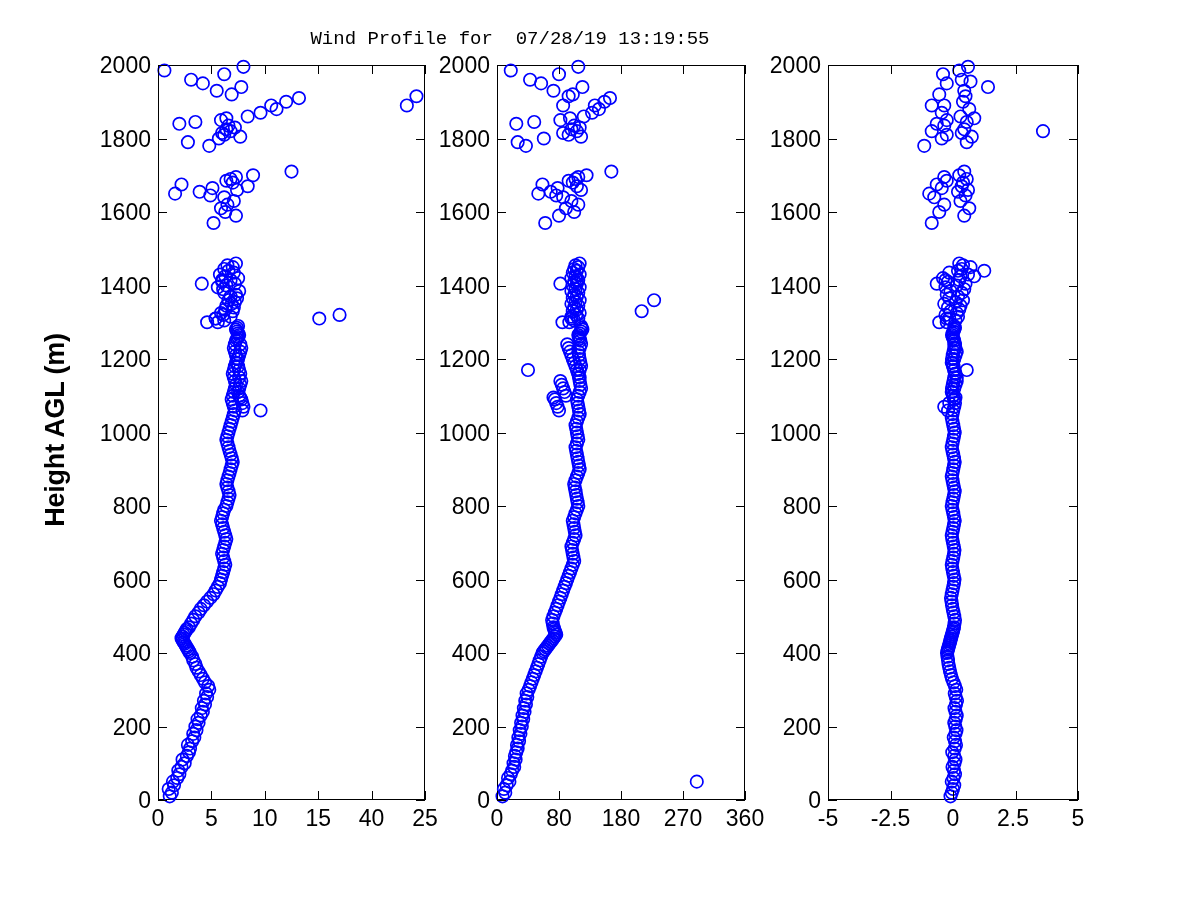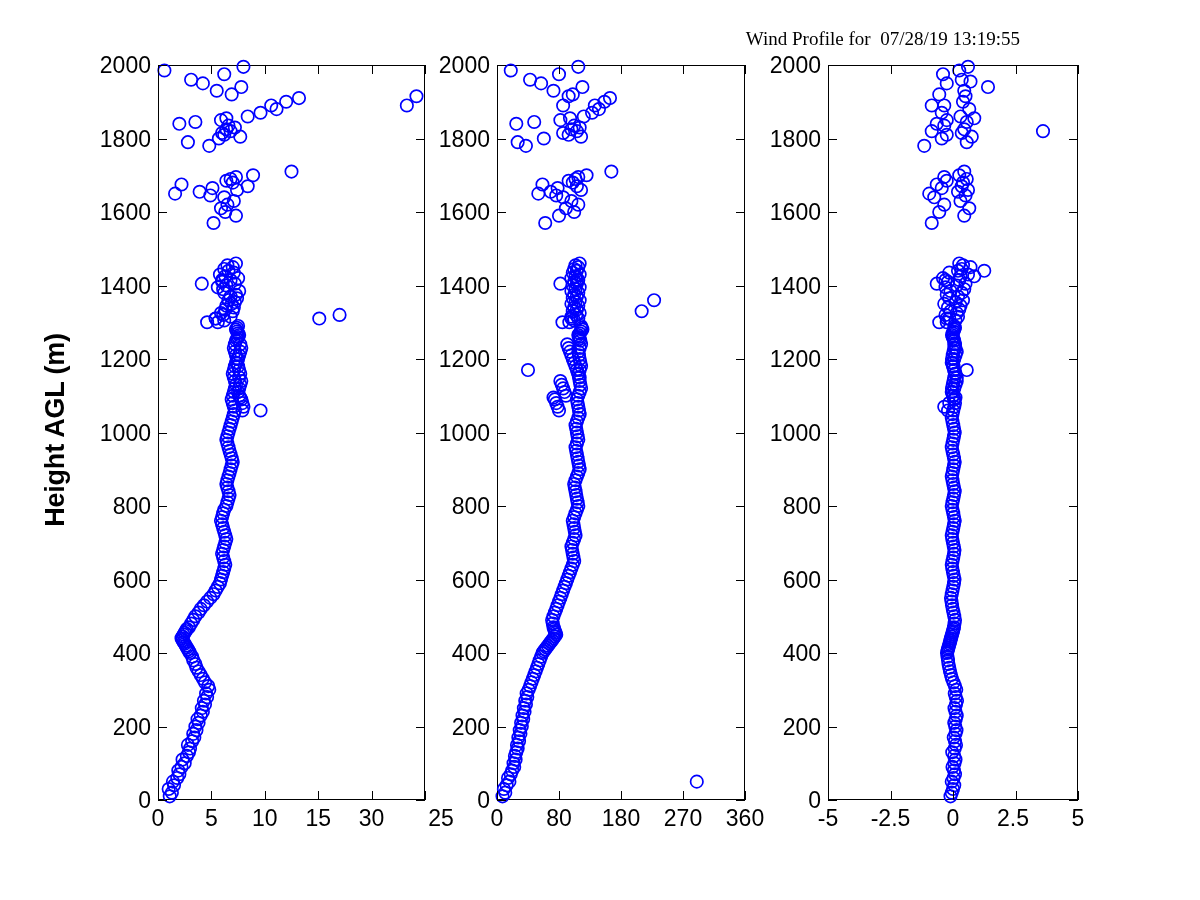--- a/index.html
+++ b/index.html
@@ -19,23 +19,23 @@
     position: absolute;
     left: 0; top: 0;
     width: 1200px;
     height: 900px;
   }
   .fig-title {
     position: absolute;
     left: 0;
     top: 28px;
     width: 1020px;
-    text-align: right;
+    text-align: center;
     font-size: 19px;
-    font-family: Liberation Serif, serif;
+    font-family: Liberation Mono, monospace;
     color: #000;
     white-space: pre;
   }
   .ylabel {
     position: absolute;
     left: 40px;
     top: 300px;
     width: 260px;
     height: 34px;
     transform: rotate(-90deg);
@@ -429,24 +429,24 @@
       <div class="xtick-t" style="left: 53.4px;"></div>
       <div class="xtlabel" style="left: 53.4px;">5</div>
       <div class="xtick" style="left: 106.8px;"></div>
       <div class="xtick-t" style="left: 106.8px;"></div>
       <div class="xtlabel" style="left: 106.8px;">10</div>
       <div class="xtick" style="left: 160.2px;"></div>
       <div class="xtick-t" style="left: 160.2px;"></div>
       <div class="xtlabel" style="left: 160.2px;">15</div>
       <div class="xtick" style="left: 213.6px;"></div>
       <div class="xtick-t" style="left: 213.6px;"></div>
-      <div class="xtlabel" style="left: 213.6px;">30</div>
+      <div class="xtlabel" style="left: 213.6px;">40</div>
       <div class="xtick" style="left: 267px;"></div>
       <div class="xtick-t" style="left: 267px;"></div>
-      <div class="xtlabel" style="left: 267px; margin-left: 16px;">25</div>
+      <div class="xtlabel" style="left: 267px;">25</div>
     </div>
 
   <div class="panel" id="panel-1" style="left:497px; width:248px;">
     <div class="plotbox"></div>
     <svg class="series-svg" viewBox="0 0 248 735" preserveAspectRatio="none">
         <circle cx="5.51" cy="731.33" r="6.2" fill="none" stroke="#0000FF" stroke-width="1.7"></circle>
         <circle cx="8.27" cy="727.65" r="6.2" fill="none" stroke="#0000FF" stroke-width="1.7"></circle>
         <circle cx="6.89" cy="723.98" r="6.2" fill="none" stroke="#0000FF" stroke-width="1.7"></circle>
         <circle cx="9.64" cy="720.30" r="6.2" fill="none" stroke="#0000FF" stroke-width="1.7"></circle>
         <circle cx="12.40" cy="716.63" r="6.2" fill="none" stroke="#0000FF" stroke-width="1.7"></circle>

